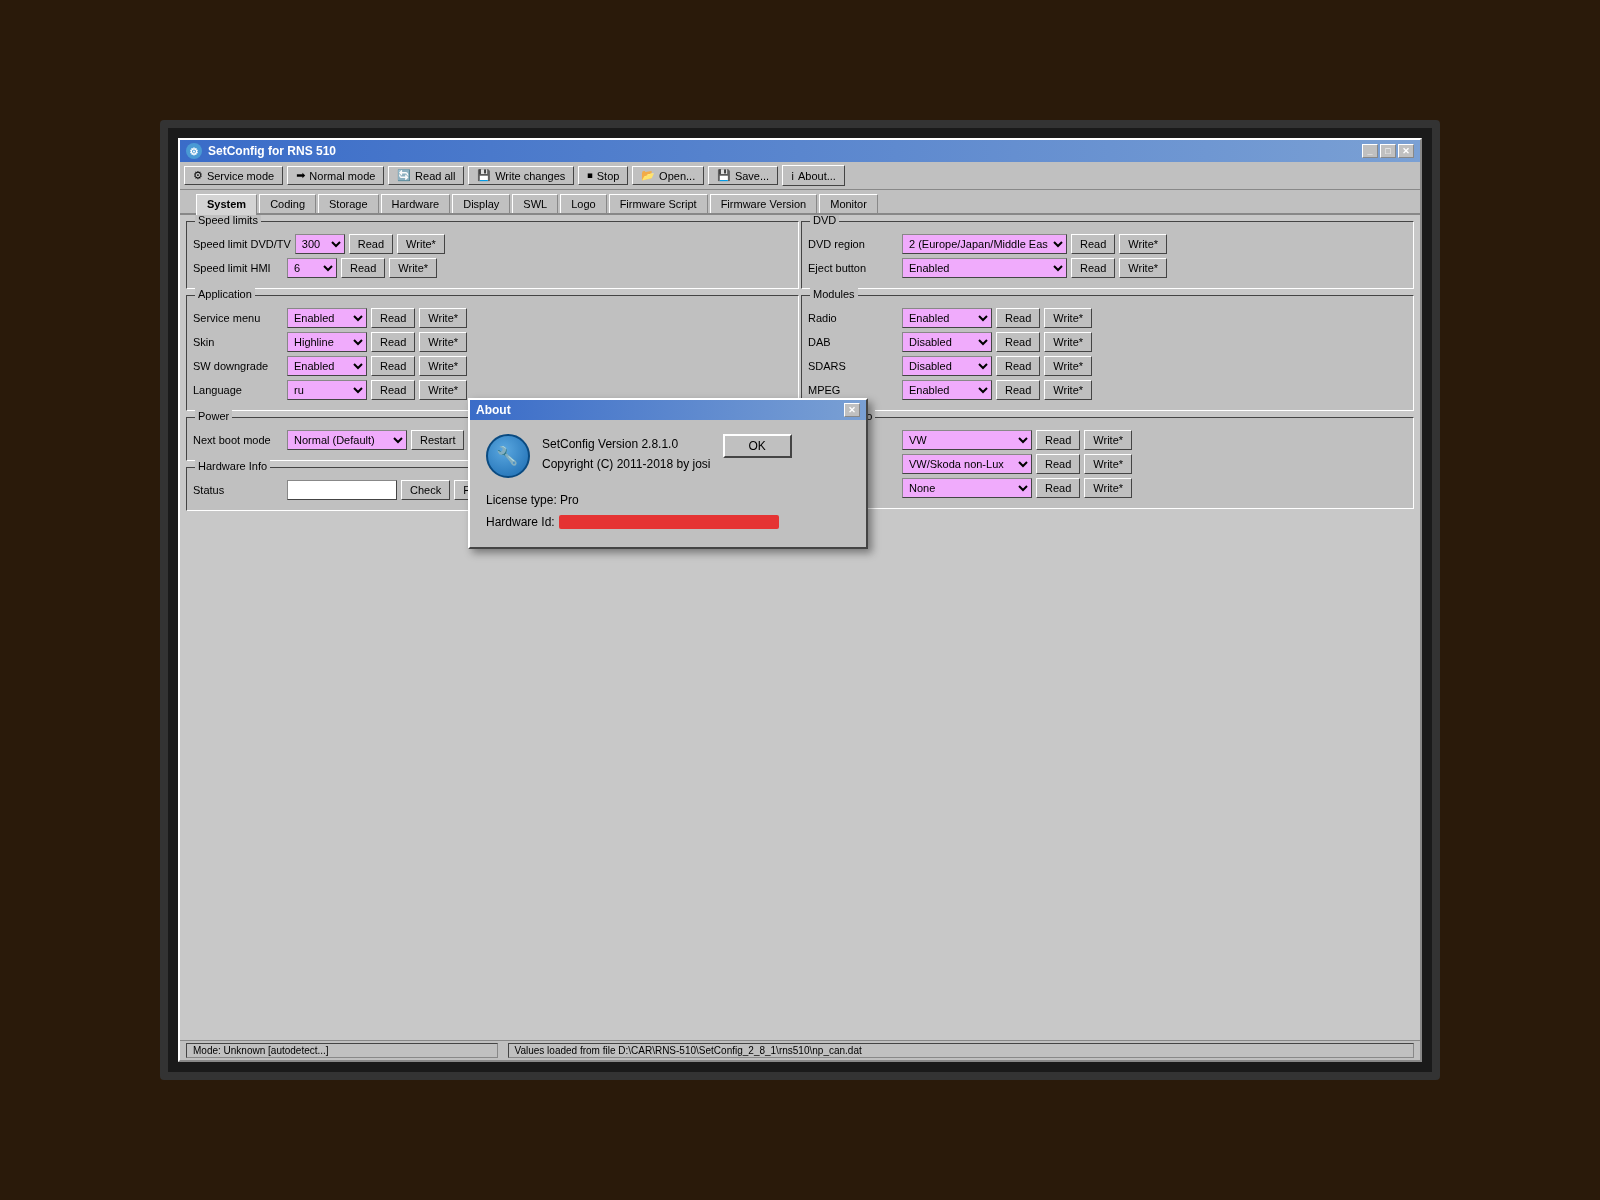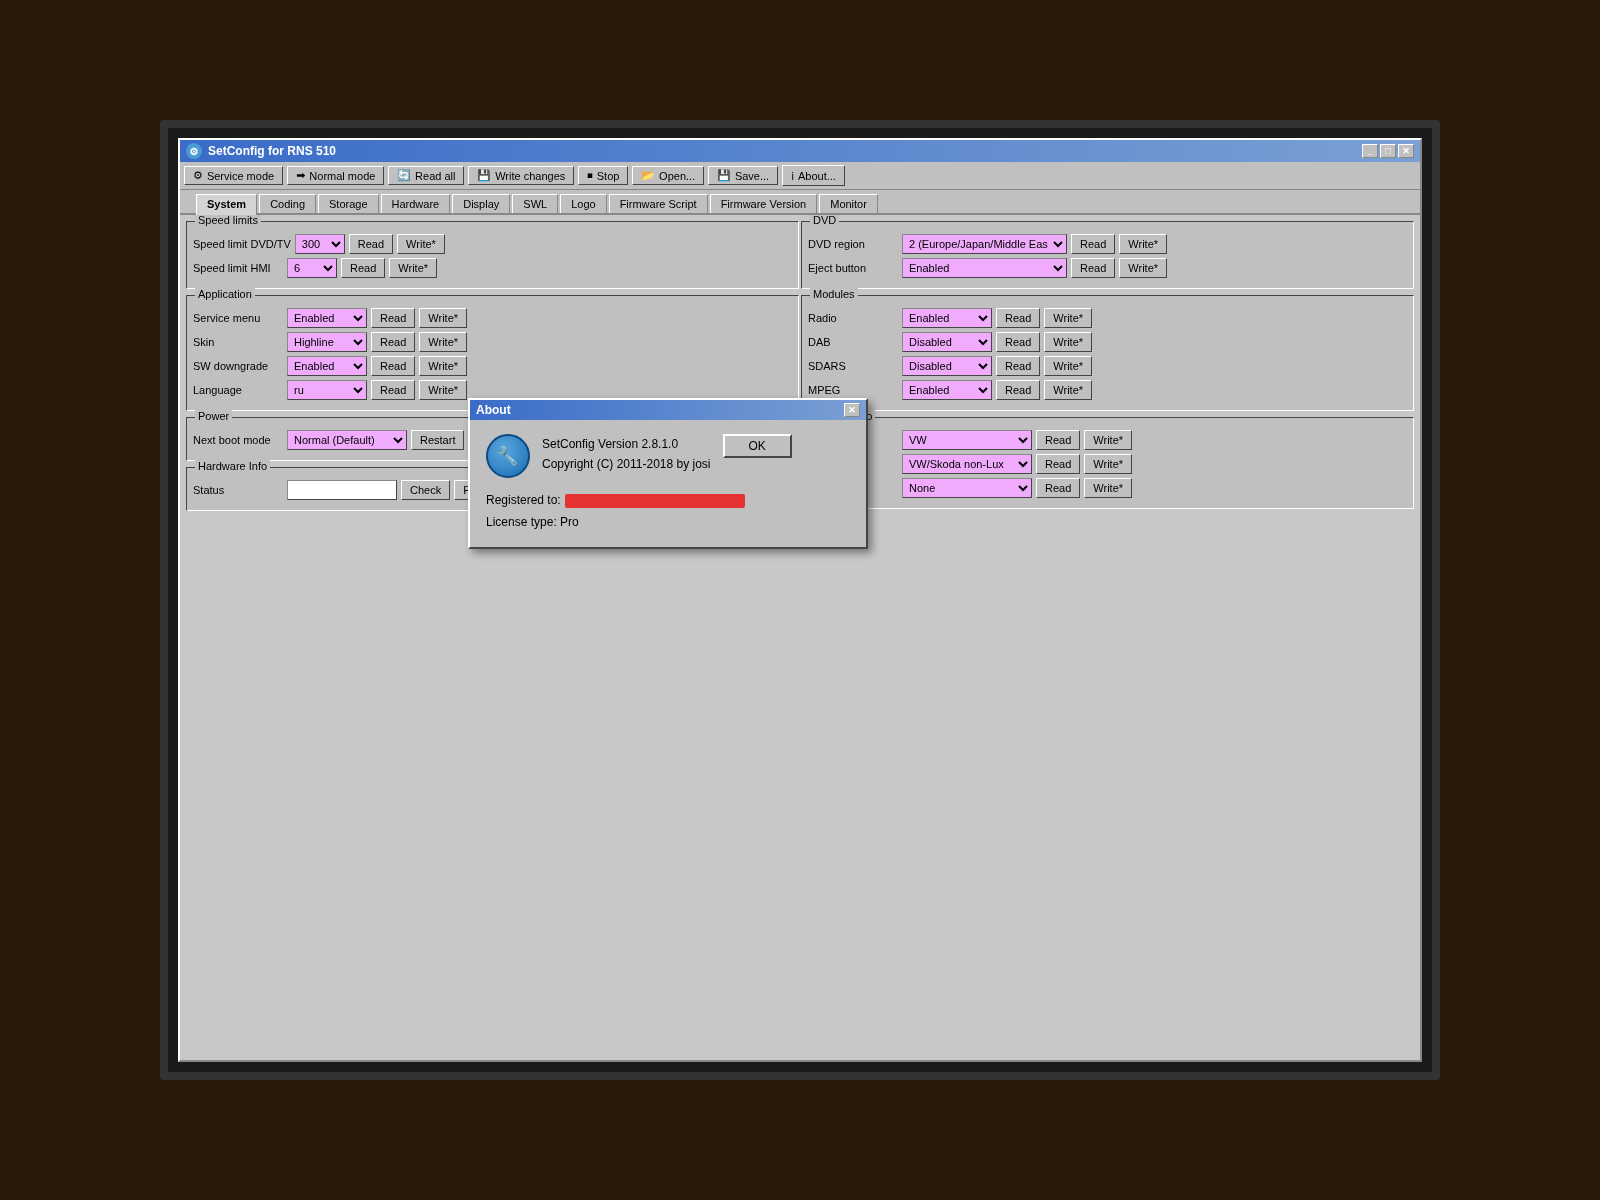--- a/index.html
+++ b/index.html
@@ -565,42 +565,46 @@
                   <option>None</option>
                 </select>
                 <button class="win-btn">Read</button>
                 <button class="win-btn">Write*</button>
               </div>
             </div>
           </div>
         </div>
       </div>
 
+      <div class="status-bar">
+        <div class="status-panel">Mode: Unknown [autodetect...]</div>
+        <div class="status-panel" style="flex:3;">Values loaded from file D:\CAR\RNS-510\SetConfig_2_8_1\rns510\np_can.dat</div>
+      </div>
     </div>
 
     <div class="about-modal">
       <div class="about-title-bar">
         <span>About</span>
         <div class="title-btn">✕</div>
       </div>
       <div class="about-body">
         <div class="about-top">
           <div class="about-icon">🔧</div>
           <div class="about-text">
             <div>SetConfig Version 2.8.1.0</div>
             <div>Copyright (C) 2011-2018 by josi</div>
           </div>
           <button class="ok-btn">OK</button>
         </div>
         <div class="about-details">
-          <div class="registered-row">
-            <span>Registered to:</span>
-            <span class="redacted-bar" style="width:180px;"></span>
-          </div>
           <div>
             <span>License type:</span>
             <span>Pro</span>
+          </div>
+          <div class="hardware-row">
+            <span>Hardware Id:</span>
+            <span class="redacted-bar" style="width:220px;"></span>
           </div>
         </div>
       </div>
     </div>
   </div>
 </div>
 
 </body></html>

